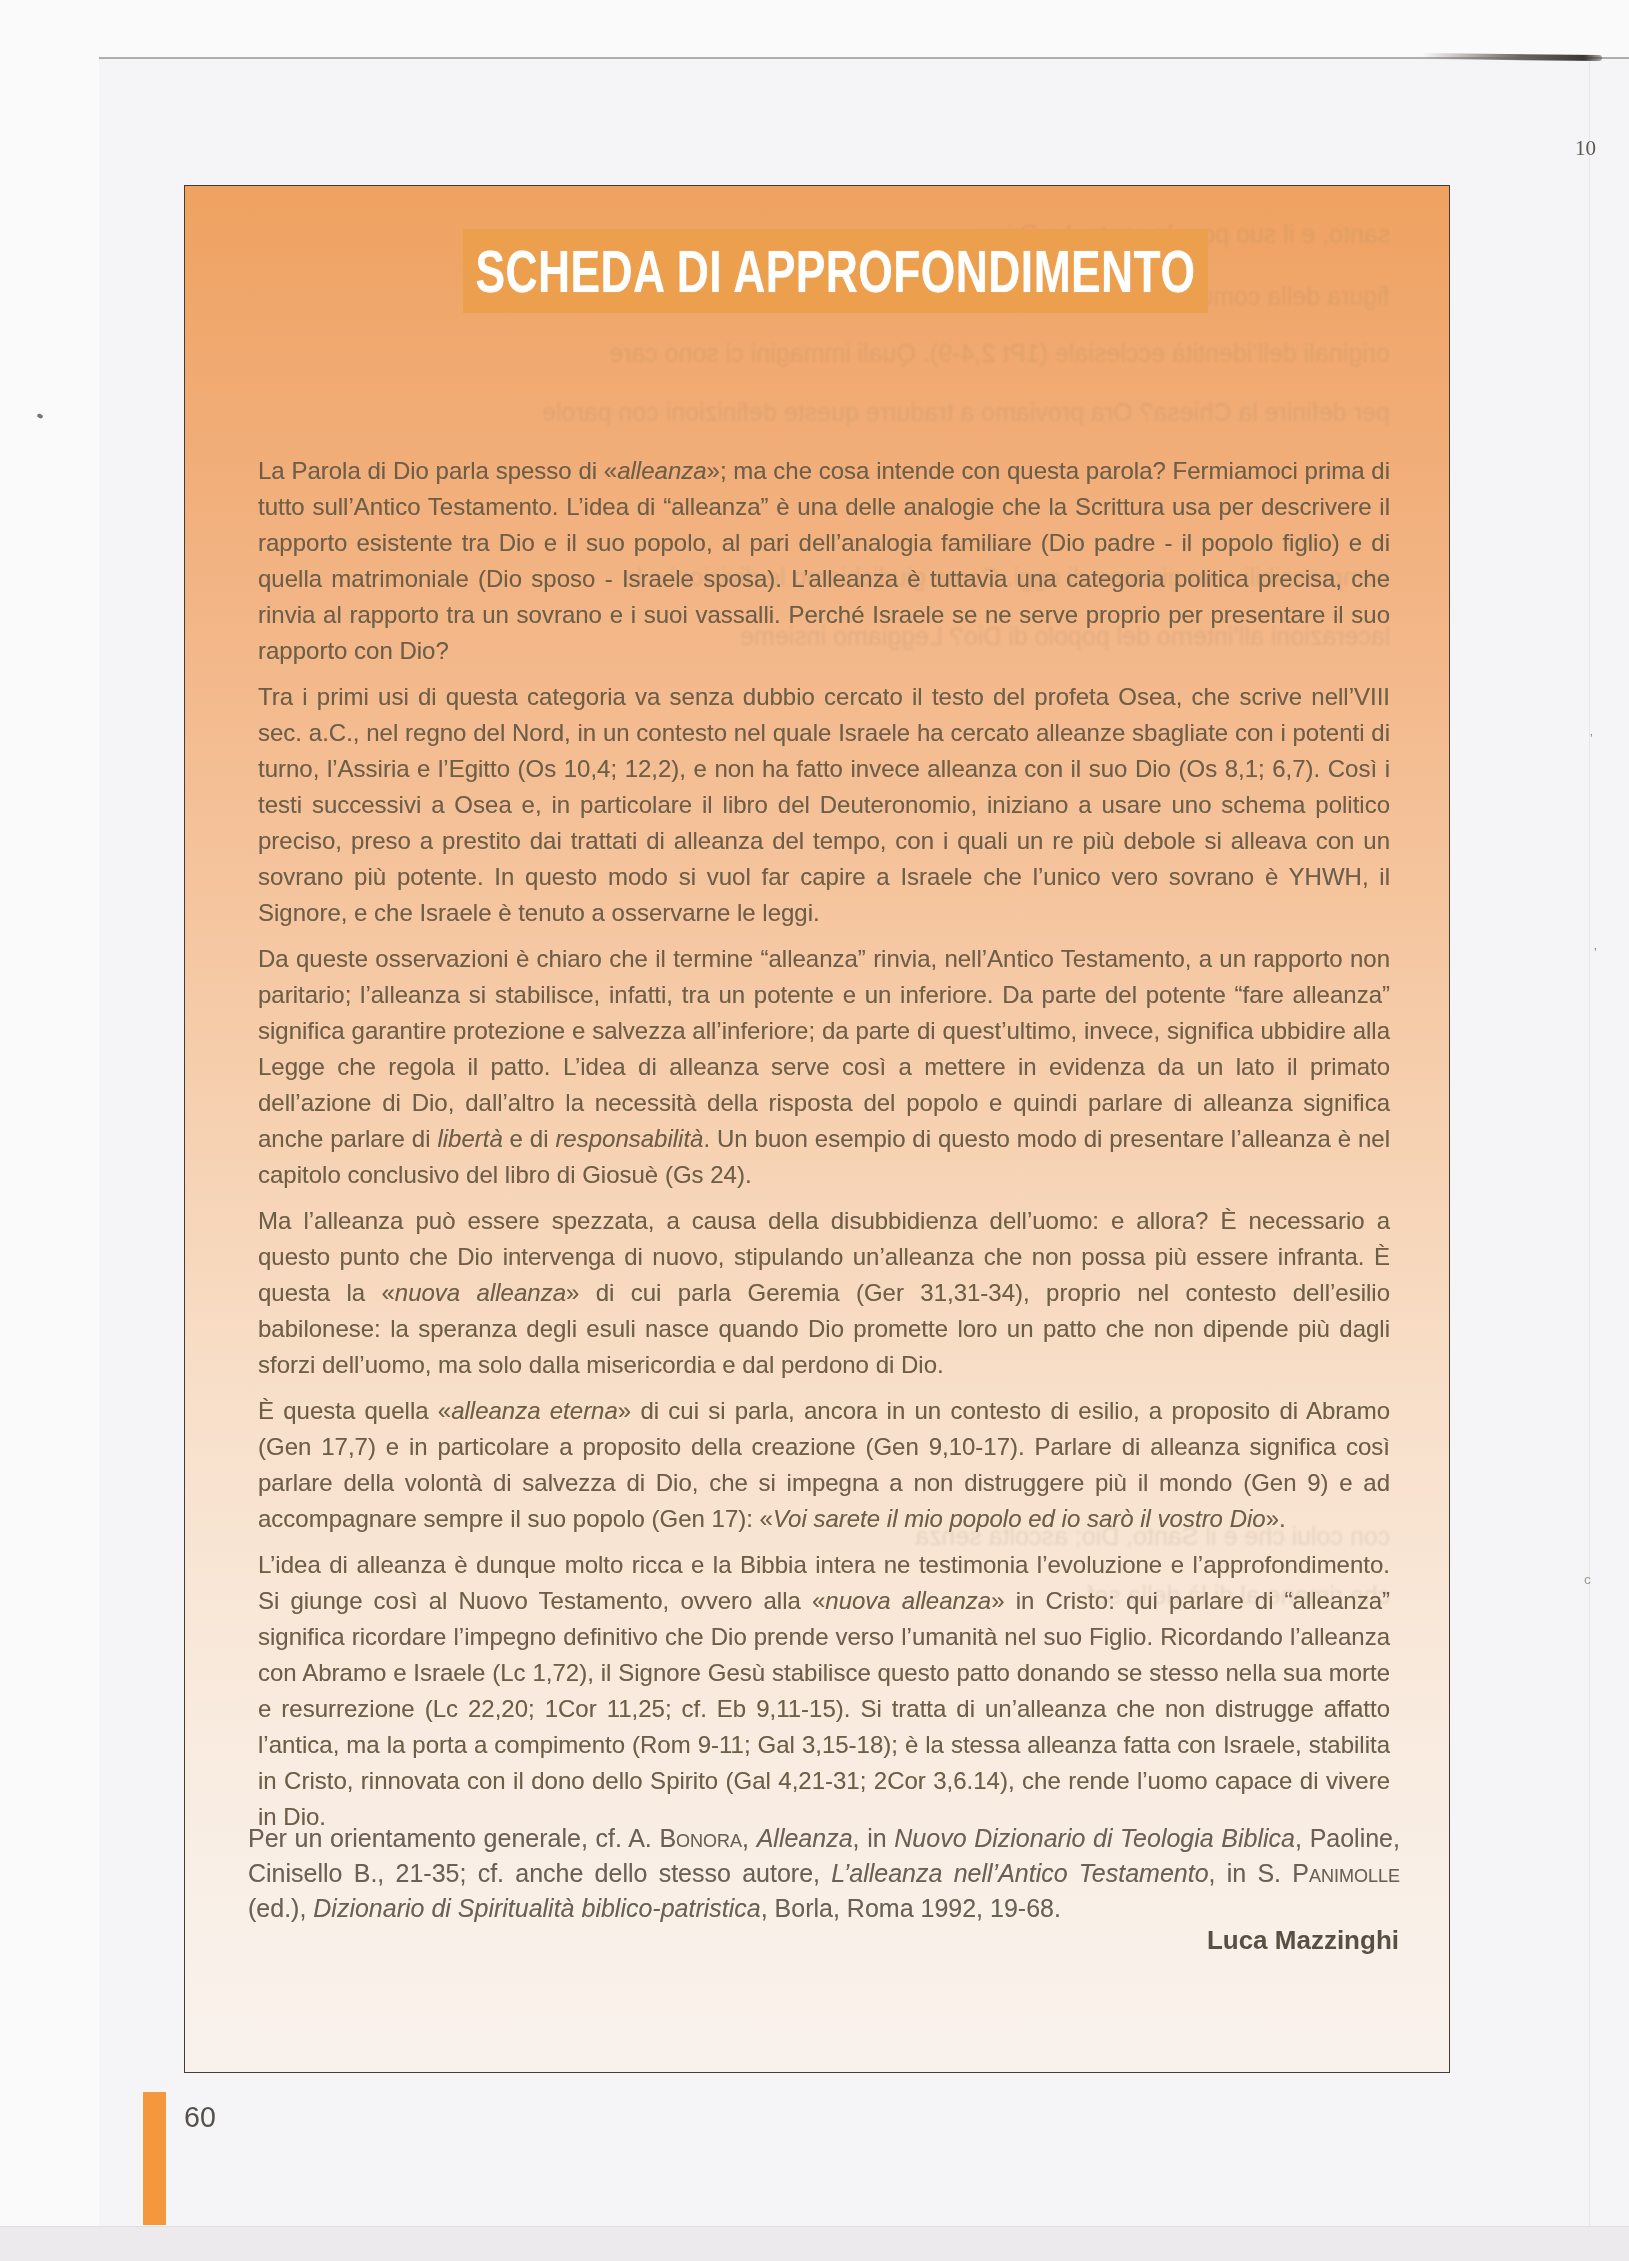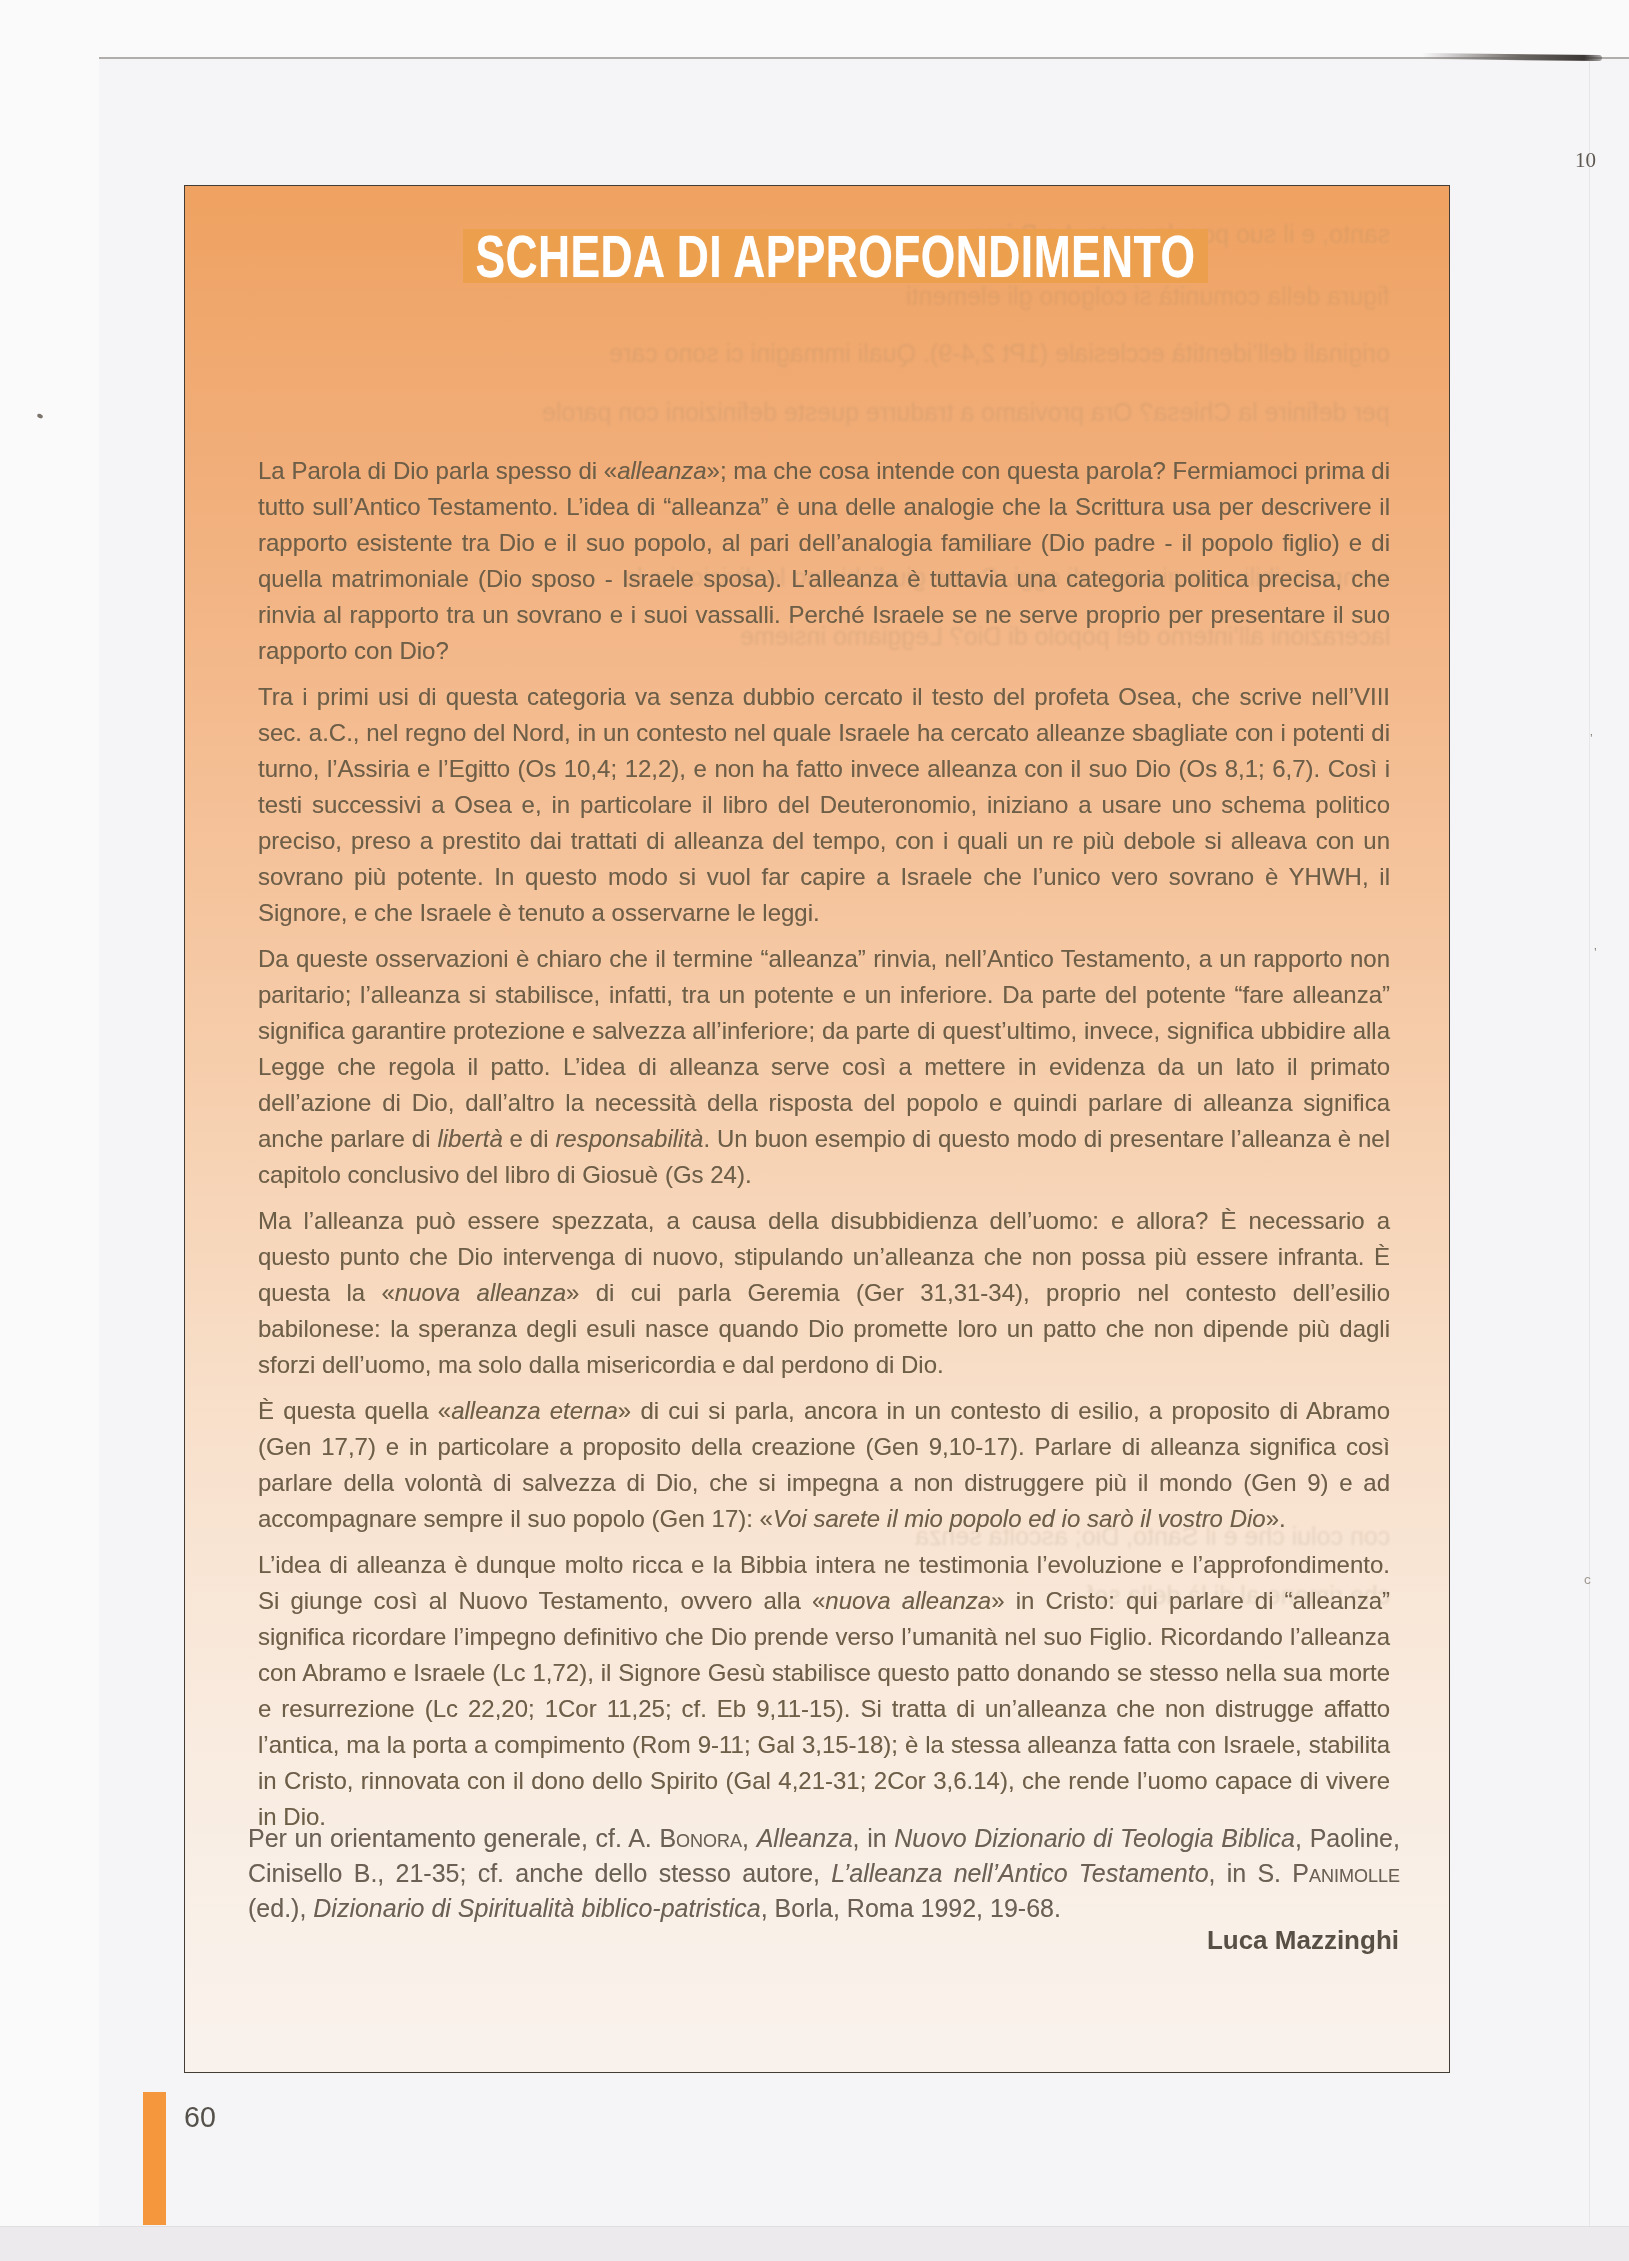--- a/index.html
+++ b/index.html
@@ -20,21 +20,21 @@
   .page-curl{
     position:absolute; left:1422px; top:54px; width:180px; height:5.6px;
     background:linear-gradient(to right, rgba(90,86,84,0), #6a6663 55%, #3c3836 90%, rgba(60,56,54,.4));
     border-radius:3.1px; transform:rotate(0.6deg);
   }
   .crease{
     position:absolute; left:1589px; top:58px; width:1.2px; height:2168px;
     background:rgba(120,115,110,0.10);
   }
   .corner-number{
-    position:absolute; left:1575px; top:148px;
+    position:absolute; left:1575px; top:136px;
     font-family:"Liberation Serif",serif; font-size:21px; color:#5d5750;
   }
   .speck{
     position:absolute; left:37px; top:414px; width:5.6px; height:4.3px;
     background:#5a5248; border-radius:50%; opacity:.8; transform:rotate(25deg);
   }
   .margin-mark{
     position:absolute; font-size:12.4px; color:#6b645c; opacity:.8;
   }
   .mm0{left:1590px; top:732px;}
@@ -52,21 +52,21 @@
   
   .ghost{
     position:absolute; right:59px; white-space:nowrap;
     font-size:25px; color:#86765c; opacity:.15;
     filter:blur(1px); transform:scaleX(-1);
   }
   .g0{top:34px;}  .g1{top:96px;} .g2{top:153px;} .g3{top:212px;}
   .g4{top:377px;} .g5{top:436px;} .g6{top:1336px;} .g7{top:1395px;}
 
   .banner{
-    position:absolute; left:278px; top:43px; width:745px; height:54px;
+    position:absolute; left:278px; top:43px; width:745px; height:84px;
     background:#ec9f4c;
     display:flex; align-items:center; justify-content:center;
   }
   .banner span{
     font-size:60px; font-weight:bold; color:#ffffff; white-space:nowrap;
     letter-spacing:0.6px; transform:scaleX(0.74);
     text-shadow:0 0 1.2px rgba(255,255,255,.55);
   }
   .doc-title{
     position:absolute; left:0; top:176px; width:100%;

